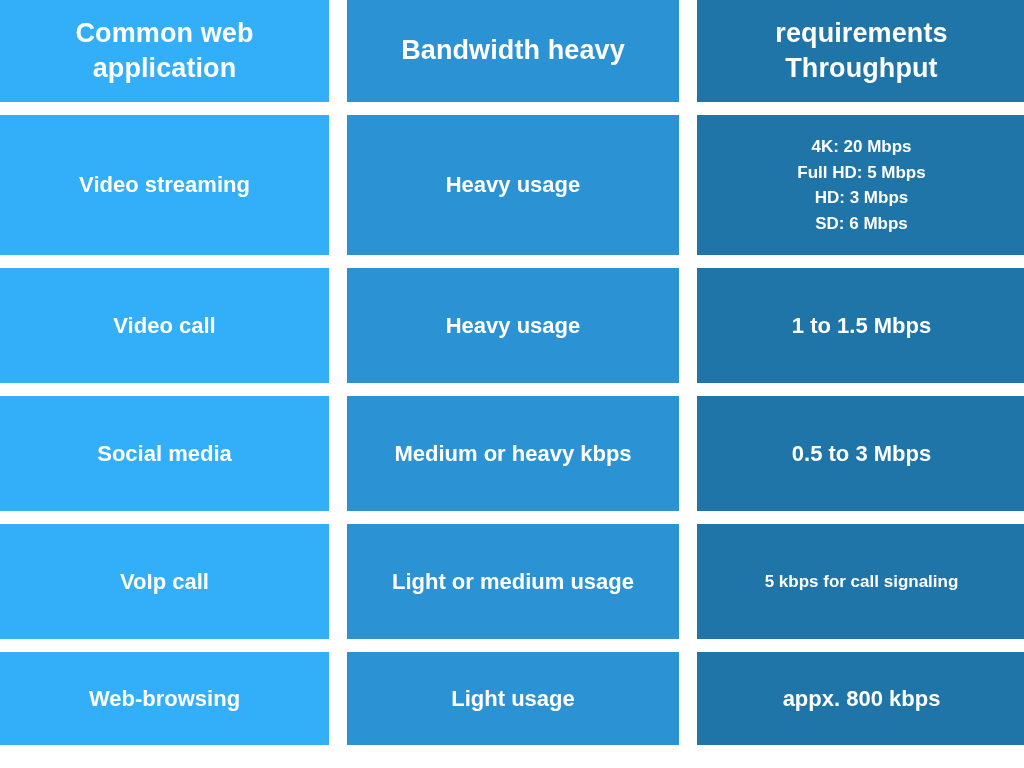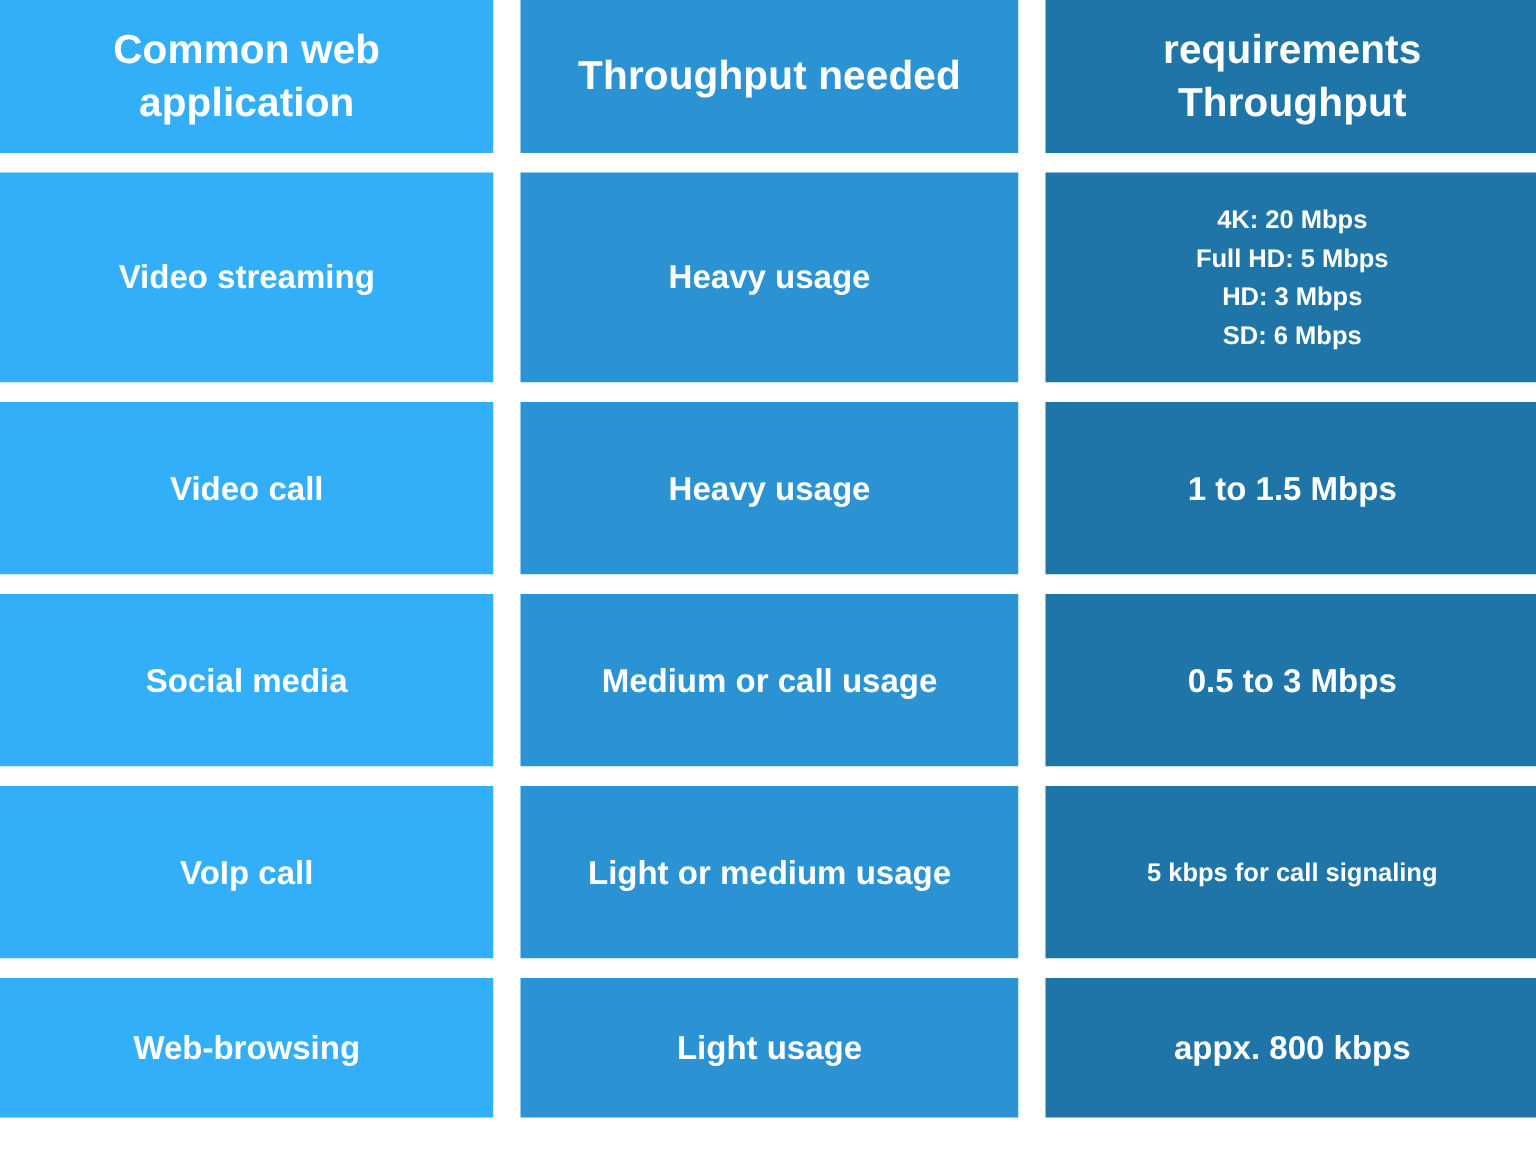--- a/index.html
+++ b/index.html
@@ -83,21 +83,21 @@
 
     <div class="cell col-1 header-cell">
       <span class="cell-text">
           <span class="line">Common web</span>
           <span class="line">application</span>
         </span>
     </div>
     <div class="gap"></div>
     <div class="cell col-2 header-cell">
       <span class="cell-text">
-          <span class="line">Throughput needed</span>
+          <span class="line">Bandwidth heavy</span>
         </span>
     </div>
     <div class="gap"></div>
     <div class="cell col-3 header-cell">
       <span class="cell-text">
           <span class="line">requirements</span>
           <span class="line">Throughput</span>
         </span>
     </div>
 
@@ -148,21 +148,21 @@
     <div class="gap"></div>
     <div class="gap"></div>
     <div class="gap"></div>
     <div class="gap"></div>
 
     <div class="cell col-1 body-cell">
       <span class="cell-text">Social media</span>
     </div>
     <div class="gap"></div>
     <div class="cell col-2 body-cell">
-      <span class="cell-text">Medium or call usage</span>
+      <span class="cell-text">Medium or heavy kbps</span>
     </div>
     <div class="gap"></div>
     <div class="cell col-3 body-cell">
       <span class="cell-text">
           <span class="line">0.5 to 3 Mbps</span>
         </span>
     </div>
 
     <div class="gap"></div>
     <div class="gap"></div>

